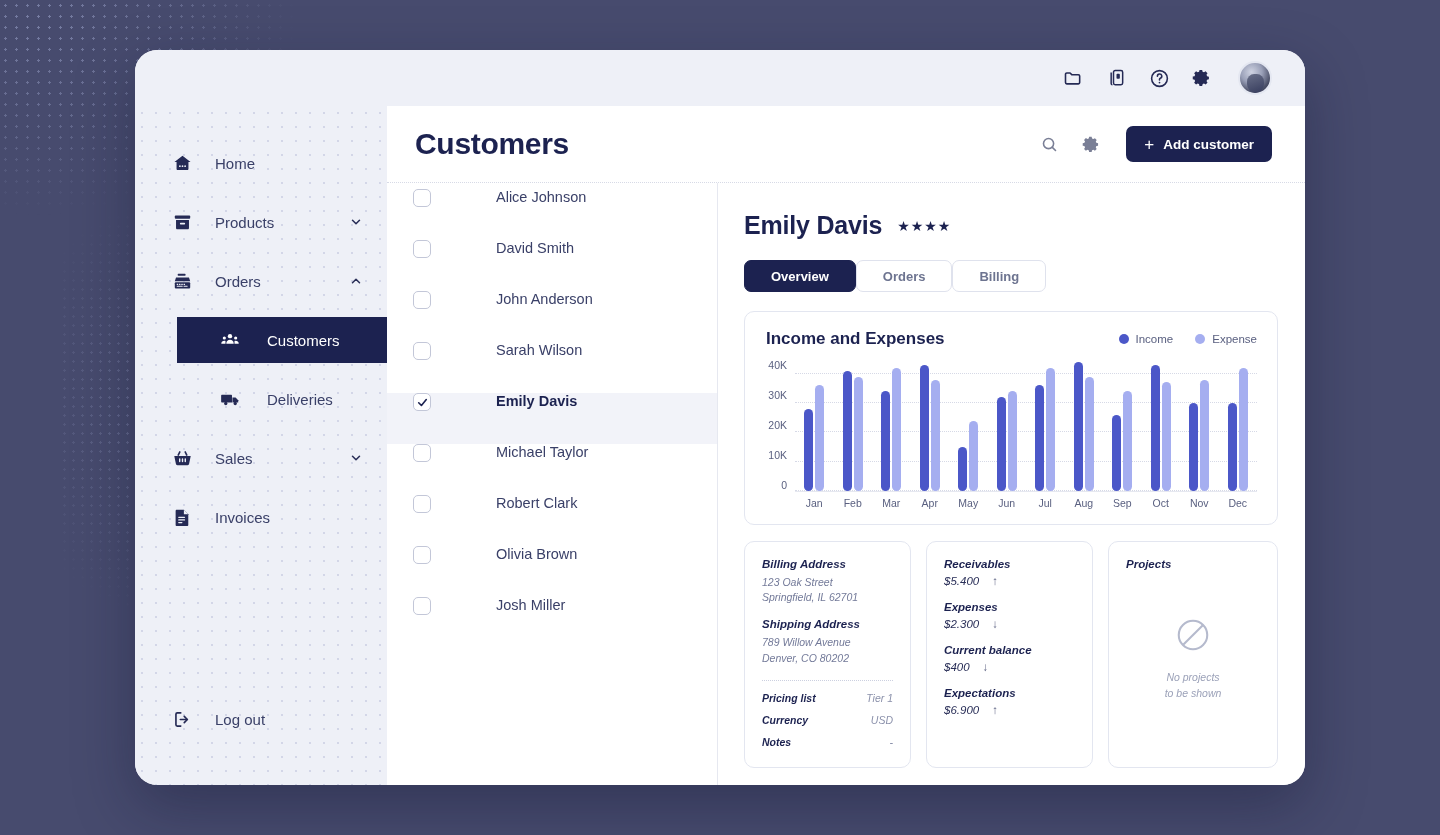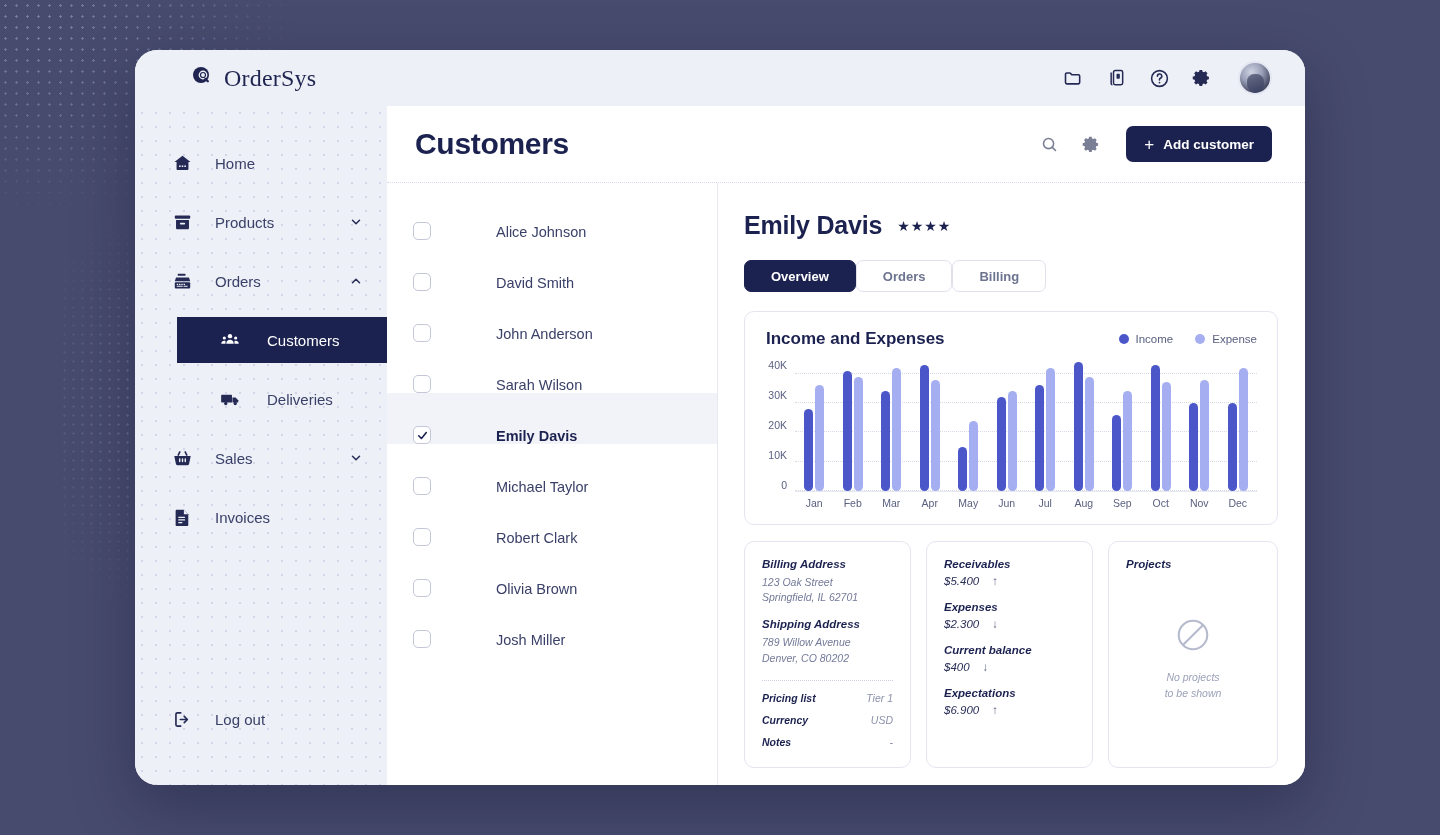--- a/index.html
+++ b/index.html
@@ -228,21 +228,21 @@
   .cust-list {
     width: 331px;
     flex-shrink: 0;
     border-right: 1px solid #e6e8f0;
     padding-top: 6px;
     overflow: hidden;
   }
   .cust-row {
     height: 51px;
     display: flex;
-    align-items: flex-end;
+    align-items: flex-start;
     padding-left: 26px;
     cursor: pointer;
   }
   .cust-row.selected { background: #f2f3f9; }
   .cbox {
     width: 18px; height: 18px;
     border: 1.4px solid #c3c7d8;
     border-radius: 5px;
     background: #fff;
     flex-shrink: 0;
@@ -450,32 +450,20 @@
 </style>
 </head>
 <body>
 
 <div class="bg-dots"></div>
 <div class="bg-dots2"></div>
 
 <div class="app-window">
 
   <div class="topbar">
-    <div class="brand">
-      <span>
-        <svg width="24" height="24" viewBox="0 0 24 24" fill="none">
-          <path d="M11 3a8 8 0 1 0 0 16 8 8 0 0 0 0-16Z" fill="#1f2450"></path>
-          <circle cx="13" cy="11" r="4.4" fill="#eef0f7"></circle>
-          <circle cx="13" cy="11" r="3.1" fill="#1f2450"></circle>
-          <circle cx="13" cy="11" r="1.9" fill="#eef0f7"></circle>
-          <rect x="15.3" y="13.4" width="5.6" height="2.3" rx="1.15" transform="rotate(42 15.3 13.4)" fill="#1f2450"></rect>
-        </svg>
-      </span>
-      <span class="brand-name">OrderSys</span>
-    </div>
     <div class="topbar-spacer"></div>
     <div class="topbar-icons">
       <div class="tb-icon">
         <svg width="20" height="20" viewBox="0 0 24 24" fill="none" stroke="currentColor" stroke-width="1.9" stroke-linejoin="round">
           <path d="M3 7.5a1.5 1.5 0 0 1 1.5-1.5h4l2 2h8A1.5 1.5 0 0 1 20 9.5v8a1.5 1.5 0 0 1-1.5 1.5h-14A1.5 1.5 0 0 1 3 17.5v-10Z"></path>
         </svg>
       </div>
       <div class="tb-icon">
         <svg width="20" height="20" viewBox="0 0 24 24" fill="none" stroke="currentColor" stroke-width="1.8" stroke-linejoin="round">
           <rect x="9" y="3" width="11" height="17" rx="2"></rect>

